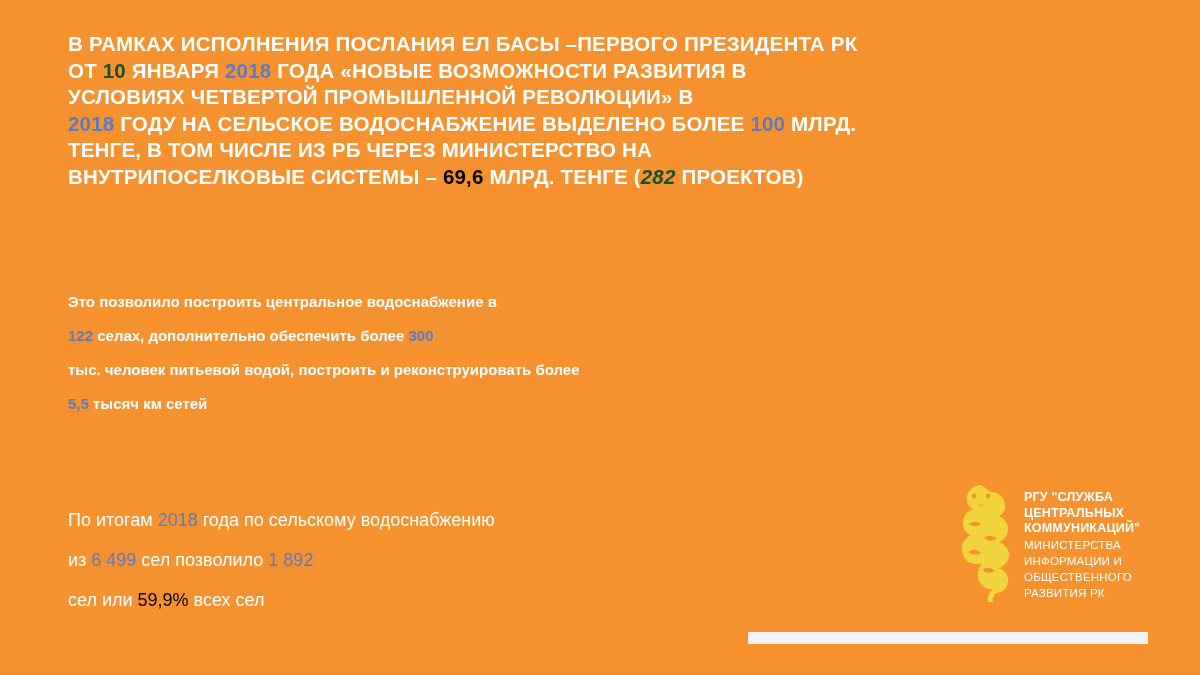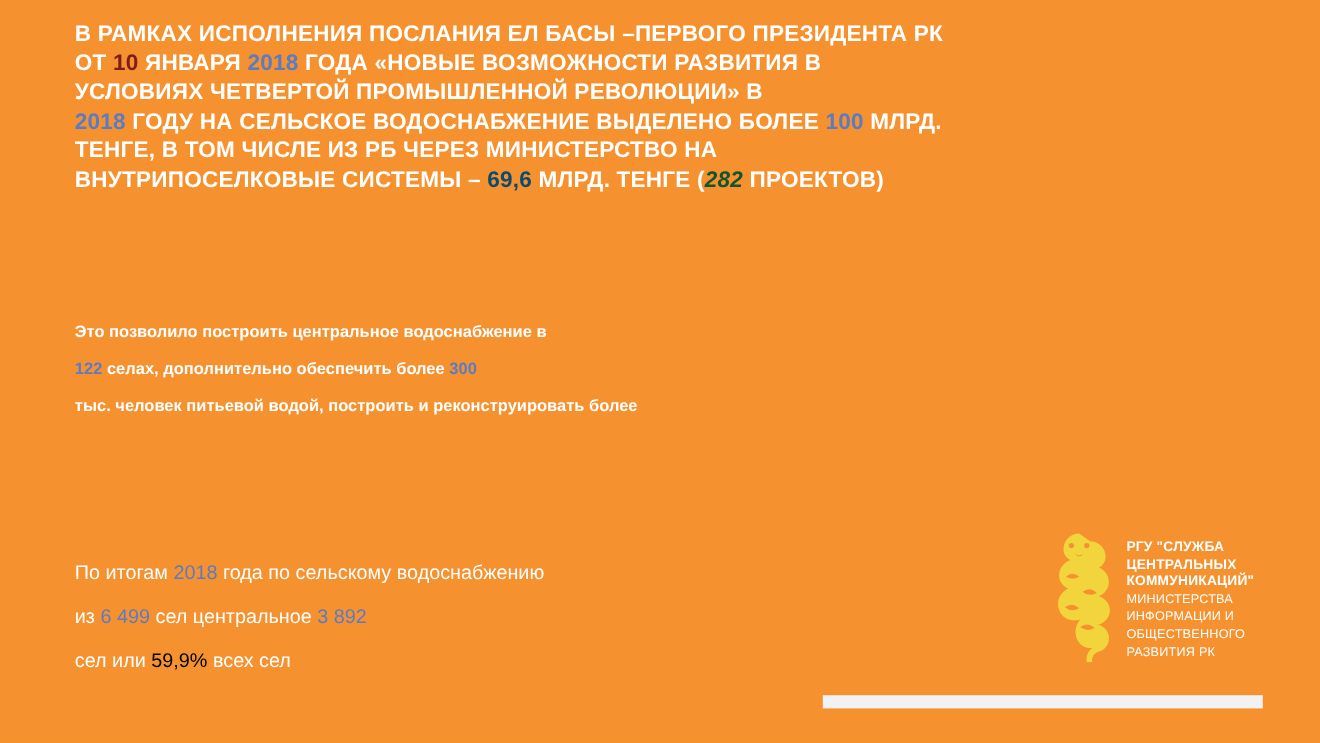--- a/index.html
+++ b/index.html
@@ -18,21 +18,21 @@
     position: relative;
     width: 1200px;
     height: 675px;
     box-sizing: border-box;
   }
 
   
   .headline {
     position: absolute;
     left: 68px;
-    top: 18px;
+    top: 31px;
     width: 1080px;
     font-size: 20.5px;
     line-height: 26.5px;
     font-weight: bold;
     color: #FFFFFF;
     text-transform: uppercase;
     letter-spacing: 0.2px;
   }
   .headline .num {
     color: #5B7BC4;
@@ -117,54 +117,57 @@
 </head>
 <body style="background: rgb(245, 146, 47);">
 
 <div class="slide">
 
   <div class="headline">
     <div>
       <span>В РАМКАХ ИСПОЛНЕНИЯ ПОСЛАНИЯ ЕЛ БАСЫ –ПЕРВОГО ПРЕЗИДЕНТА РК</span>
     </div>
     <div>
-      <span>ОТ </span><span class="num" style="color: #7f1d1d;">10</span><span> ЯНВАРЯ </span><span class="num" style="color: rgb(91, 123, 196);">2018</span><span> ГОДА «НОВЫЕ ВОЗМОЖНОСТИ РАЗВИТИЯ В</span>
+      <span>ОТ </span><span class="num" style="color: #14532d;">10</span><span> ЯНВАРЯ </span><span class="num" style="color: rgb(91, 123, 196);">2018</span><span> ГОДА «НОВЫЕ ВОЗМОЖНОСТИ РАЗВИТИЯ В</span>
     </div>
     <div>
       <span>УСЛОВИЯХ ЧЕТВЕРТОЙ ПРОМЫШЛЕННОЙ РЕВОЛЮЦИИ» В</span>
     </div>
     <div>
       <span class="num" style="color: rgb(91, 123, 196);">2018</span><span> ГОДУ НА СЕЛЬСКОЕ ВОДОСНАБЖЕНИЕ ВЫДЕЛЕНО БОЛЕЕ </span><span class="num" style="color: rgb(91, 123, 196);">100</span><span> МЛРД.</span>
     </div>
     <div>
       <span> ТЕНГЕ, В ТОМ ЧИСЛЕ ИЗ РБ ЧЕРЕЗ МИНИСТЕРСТВО НА</span>
     </div>
     <div>
-      <span>ВНУТРИПОСЕЛКОВЫЕ СИСТЕМЫ – </span><span class="num" style="color: #0c4a6e;">69,6</span><span> МЛРД. ТЕНГЕ (</span><span class="num" style="color: #14532d; font-style: italic;">282</span><span> ПРОЕКТОВ)</span>
+      <span>ВНУТРИПОСЕЛКОВЫЕ СИСТЕМЫ – </span><span class="num" style="color: #000000;">69,6</span><span> МЛРД. ТЕНГЕ (</span><span class="num" style="color: #14532d; font-style: italic;">282</span><span> ПРОЕКТОВ)</span>
     </div>
   </div>
 
   <div class="middle">
     <div>
       <span>Это позволило построить центральное водоснабжение в</span>
     </div>
     <div>
       <span class="num" style="color: rgb(91, 123, 196);">122</span><span> селах, дополнительно обеспечить более </span><span class="num" style="color: rgb(91, 123, 196);">300</span>
     </div>
     <div>
       <span>тыс. человек питьевой водой, построить и реконструировать более</span>
     </div>
+    <div>
+      <span class="num" style="color: rgb(91, 123, 196);">5,5</span><span> тысяч км сетей</span>
+    </div>
   </div>
 
   <div class="bottom">
     <div>
       <span>По итогам </span><span class="num" style="color: rgb(91, 123, 196);">2018</span><span> года по сельскому водоснабжению</span>
     </div>
     <div>
-      <span>из </span><span class="num" style="color: rgb(91, 123, 196); text-align: right;">6 499</span><span> сел центральное </span><span class="num" style="color: rgb(91, 123, 196);">3 892</span>
+      <span>из </span><span class="num" style="color: rgb(91, 123, 196); text-align: right;">6 499</span><span> сел позволило </span><span class="num" style="color: rgb(91, 123, 196);">1 892</span>
     </div>
     <div>
       <span>сел или </span><span class="num" style="color: #000000;">59,9%</span><span> всех сел</span>
     </div>
   </div>
 
   <div class="logo-block">
     <div class="logo-mark">
       <svg viewBox="0 0 66 120" width="66" height="120" xmlns="http://www.w3.org/2000/svg">
         <g fill="#F2D53C">

